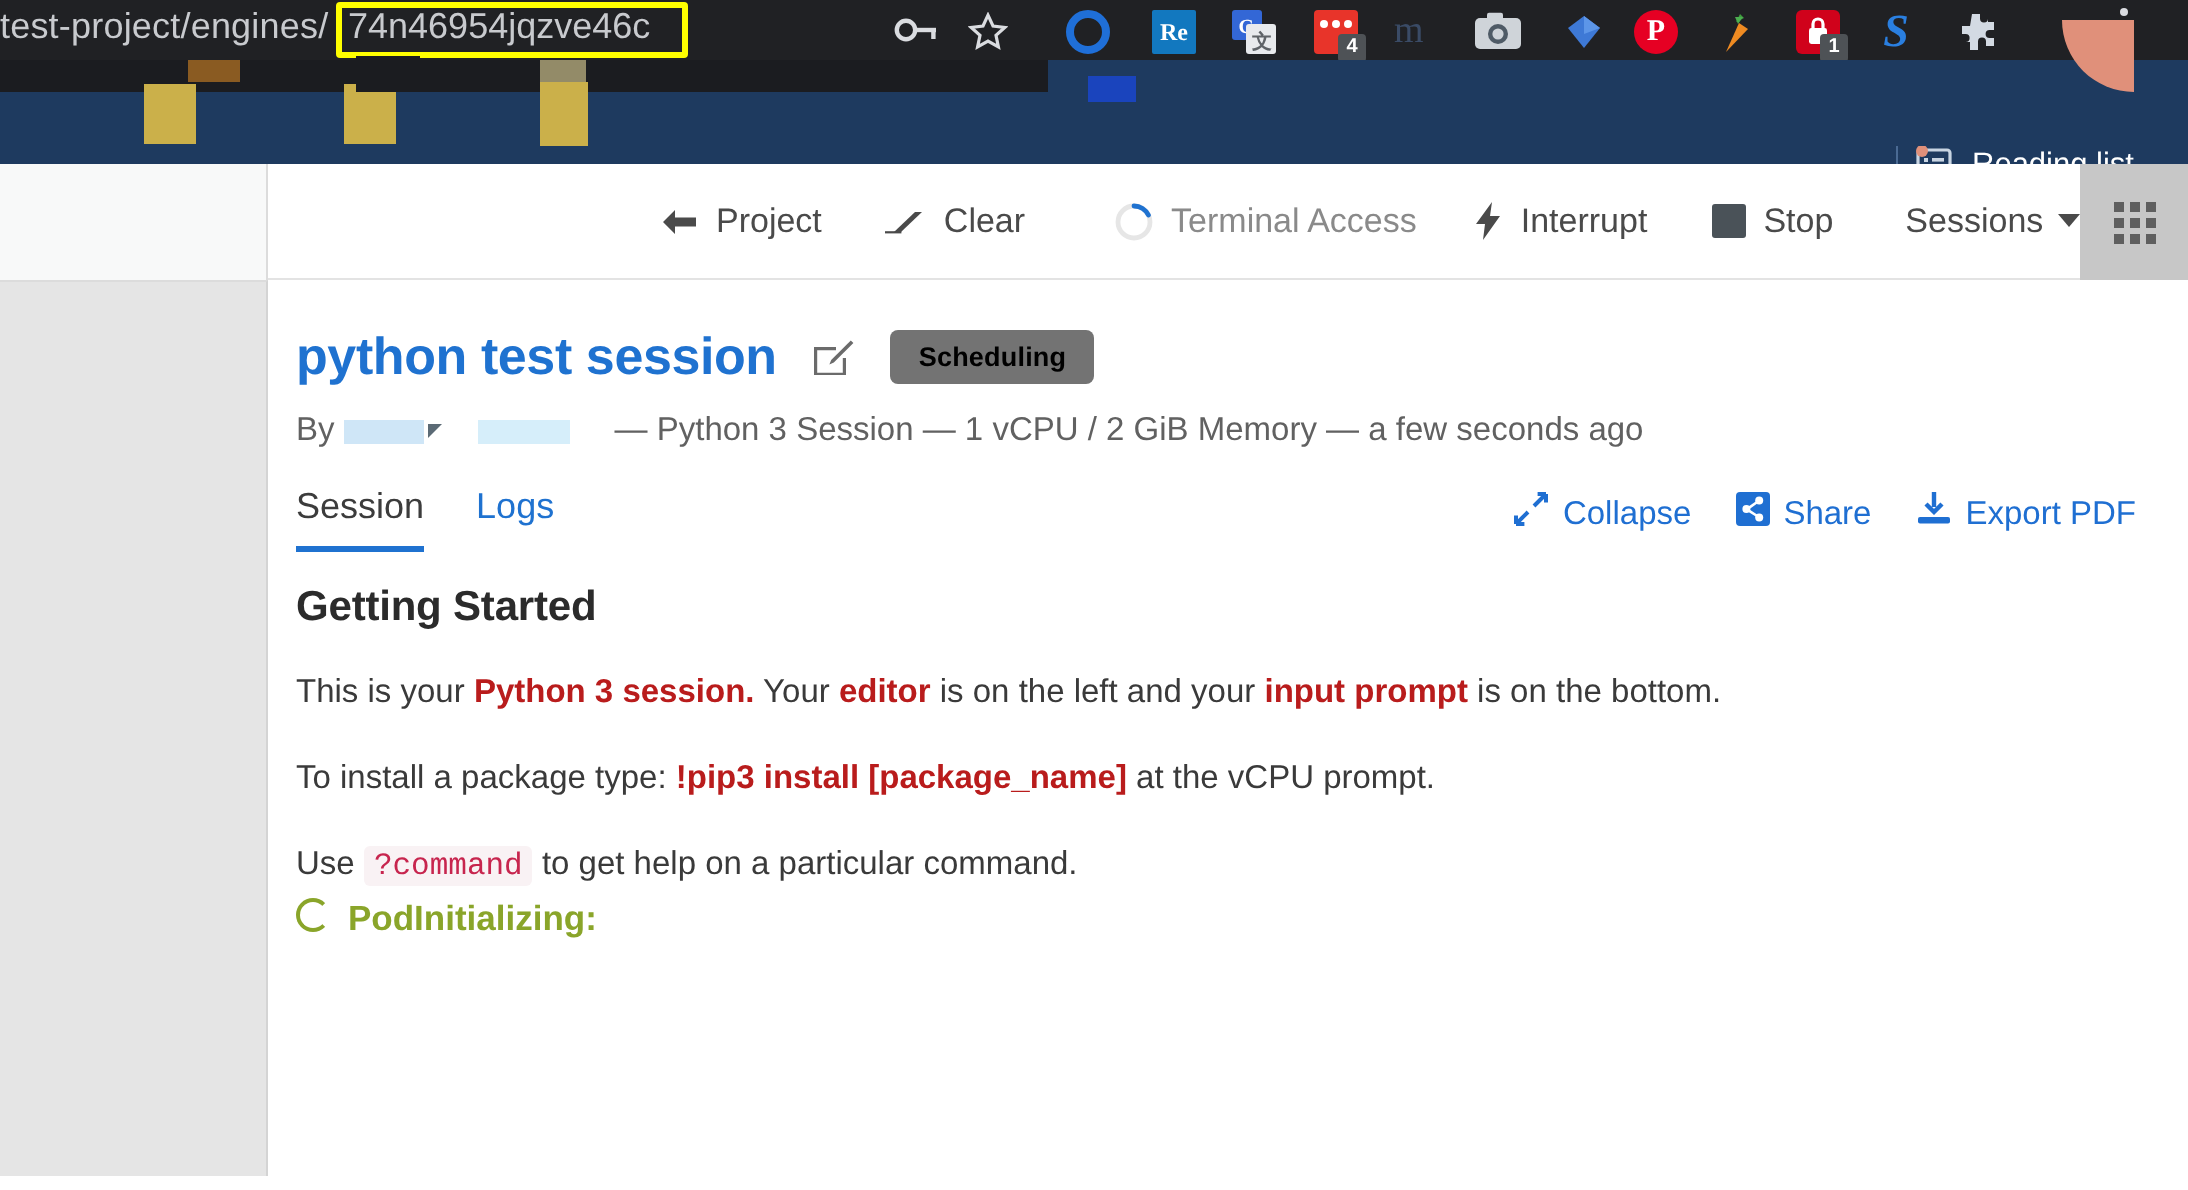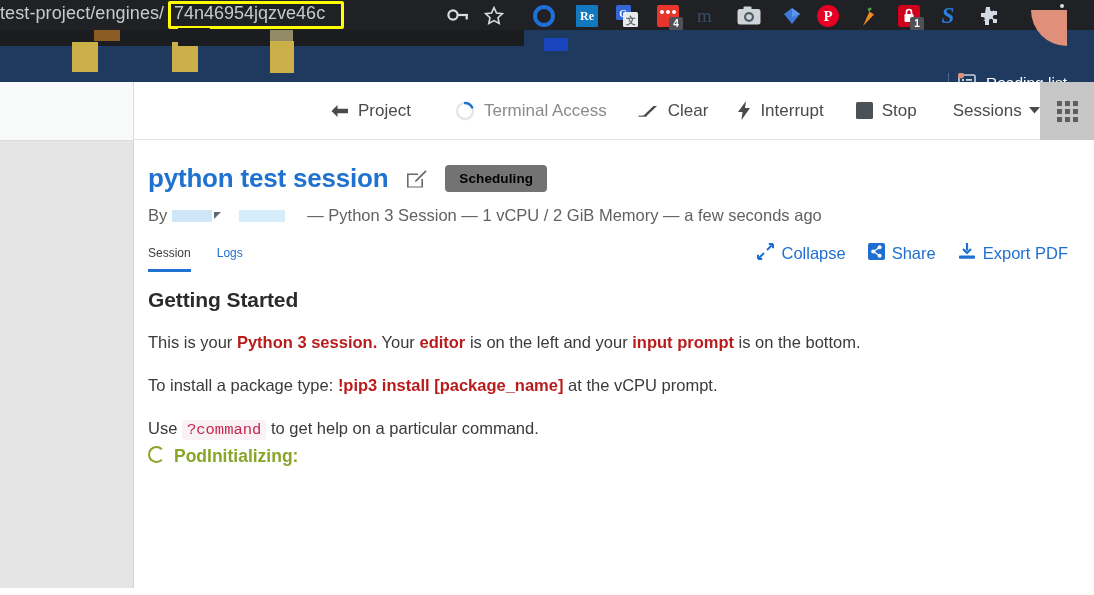--- a/index.html
+++ b/index.html
@@ -134,21 +134,21 @@
   .redact { display: inline-block; height: 12px; }
   .redact-a { width: 40px; background: #cfe6f7; margin-left: 5px; }
   .redact-b { width: 46px; background: #d6eefa; margin-left: 18px; }
   .redact-tick { display: inline-block; width: 0; height: 0;
     border-left: 7px solid #5b6a75; border-bottom: 7px solid transparent; margin-left: 2px; }
   .meta-tail { margin-left: 22px; }
 
   .tabs-row { margin-top: 18px; display: flex; align-items: flex-end;
     justify-content: space-between; }
   .tabs { display: flex; gap: 26px; }
-  .tab { font-size: 12px; padding-bottom: 9px; cursor: pointer; }
+  .tab { font-size: 18px; padding-bottom: 9px; cursor: pointer; }
   .tab-active { color: #3c3c3c; border-bottom: 3px solid #1f72d0; }
   .tab-inactive { color: #1f72d0; }
   .actions { display: flex; gap: 22px; padding-bottom: 8px; }
   .action { display: flex; align-items: center; gap: 7px; font-size: 16.5px;
     color: #1f6fd2; cursor: pointer; white-space: nowrap; }
 
   .h-getting { margin-top: 16px; font-size: 21px; font-weight: bold; color: #2b2b2b;
     letter-spacing: -0.1px; }
   .p { margin-top: 18px; font-size: 16.5px; color: #3a3a3a; line-height: 1.5; }
   .p b { font-weight: bold; color: #b91c1c; }
@@ -283,39 +283,39 @@
     <div class="toolbar">
       <div class="tb-item" style="margin-left:196px;">
         <span class="tb-ic">
           <svg width="19" height="16" viewBox="0 0 19 16">
               <path d="M7.5 2L1.5 8l6 6V10.2H18V5.8H7.5z" fill="#4a4a4a"></path>
             </svg>
         </span>
         <span>Project</span>
       </div>
 
-      <div class="tb-item muted" style="margin-left:44px;">
-        <span class="tb-ic">
-          <svg width="20" height="20" viewBox="0 0 20 20">
-              <circle cx="10" cy="10" r="8" fill="none" stroke="#e6e6e6" stroke-width="2.4"></circle>
-              <path d="M10 2a8 8 0 017.2 4.5" fill="none" stroke="#1f72d0" stroke-width="2.4" stroke-linecap="round"></path>
-            </svg>
-        </span>
-        <span>Terminal Access</span>
-      </div>
-
       <div class="tb-item" style="margin-left:30px;">
         <span class="tb-ic">
           <svg width="22" height="16" viewBox="0 0 22 16">
               <path d="M6 13L16.5 3h3.5L9.5 13z" fill="#4a4a4a"></path>
               <path d="M2 13h7.5L6 13z" fill="#4a4a4a"></path>
               <path d="M1.5 12.6h8.2v1.1H1.5z" fill="#4a4a4a"></path>
             </svg>
         </span>
         <span>Clear</span>
+      </div>
+
+      <div class="tb-item muted" style="margin-left:44px;">
+        <span class="tb-ic">
+          <svg width="20" height="20" viewBox="0 0 20 20">
+              <circle cx="10" cy="10" r="8" fill="none" stroke="#e6e6e6" stroke-width="2.4"></circle>
+              <path d="M10 2a8 8 0 017.2 4.5" fill="none" stroke="#1f72d0" stroke-width="2.4" stroke-linecap="round"></path>
+            </svg>
+        </span>
+        <span>Terminal Access</span>
       </div>
 
       <div class="tb-item" style="margin-left:30px;">
         <span class="tb-ic">
           <svg width="13" height="19" viewBox="0 0 13 19">
               <path d="M8 0L0 11h4.5L3.5 19 12 7H7z" fill="#4a4a4a"></path>
             </svg>
         </span>
         <span>Interrupt</span>
       </div>

